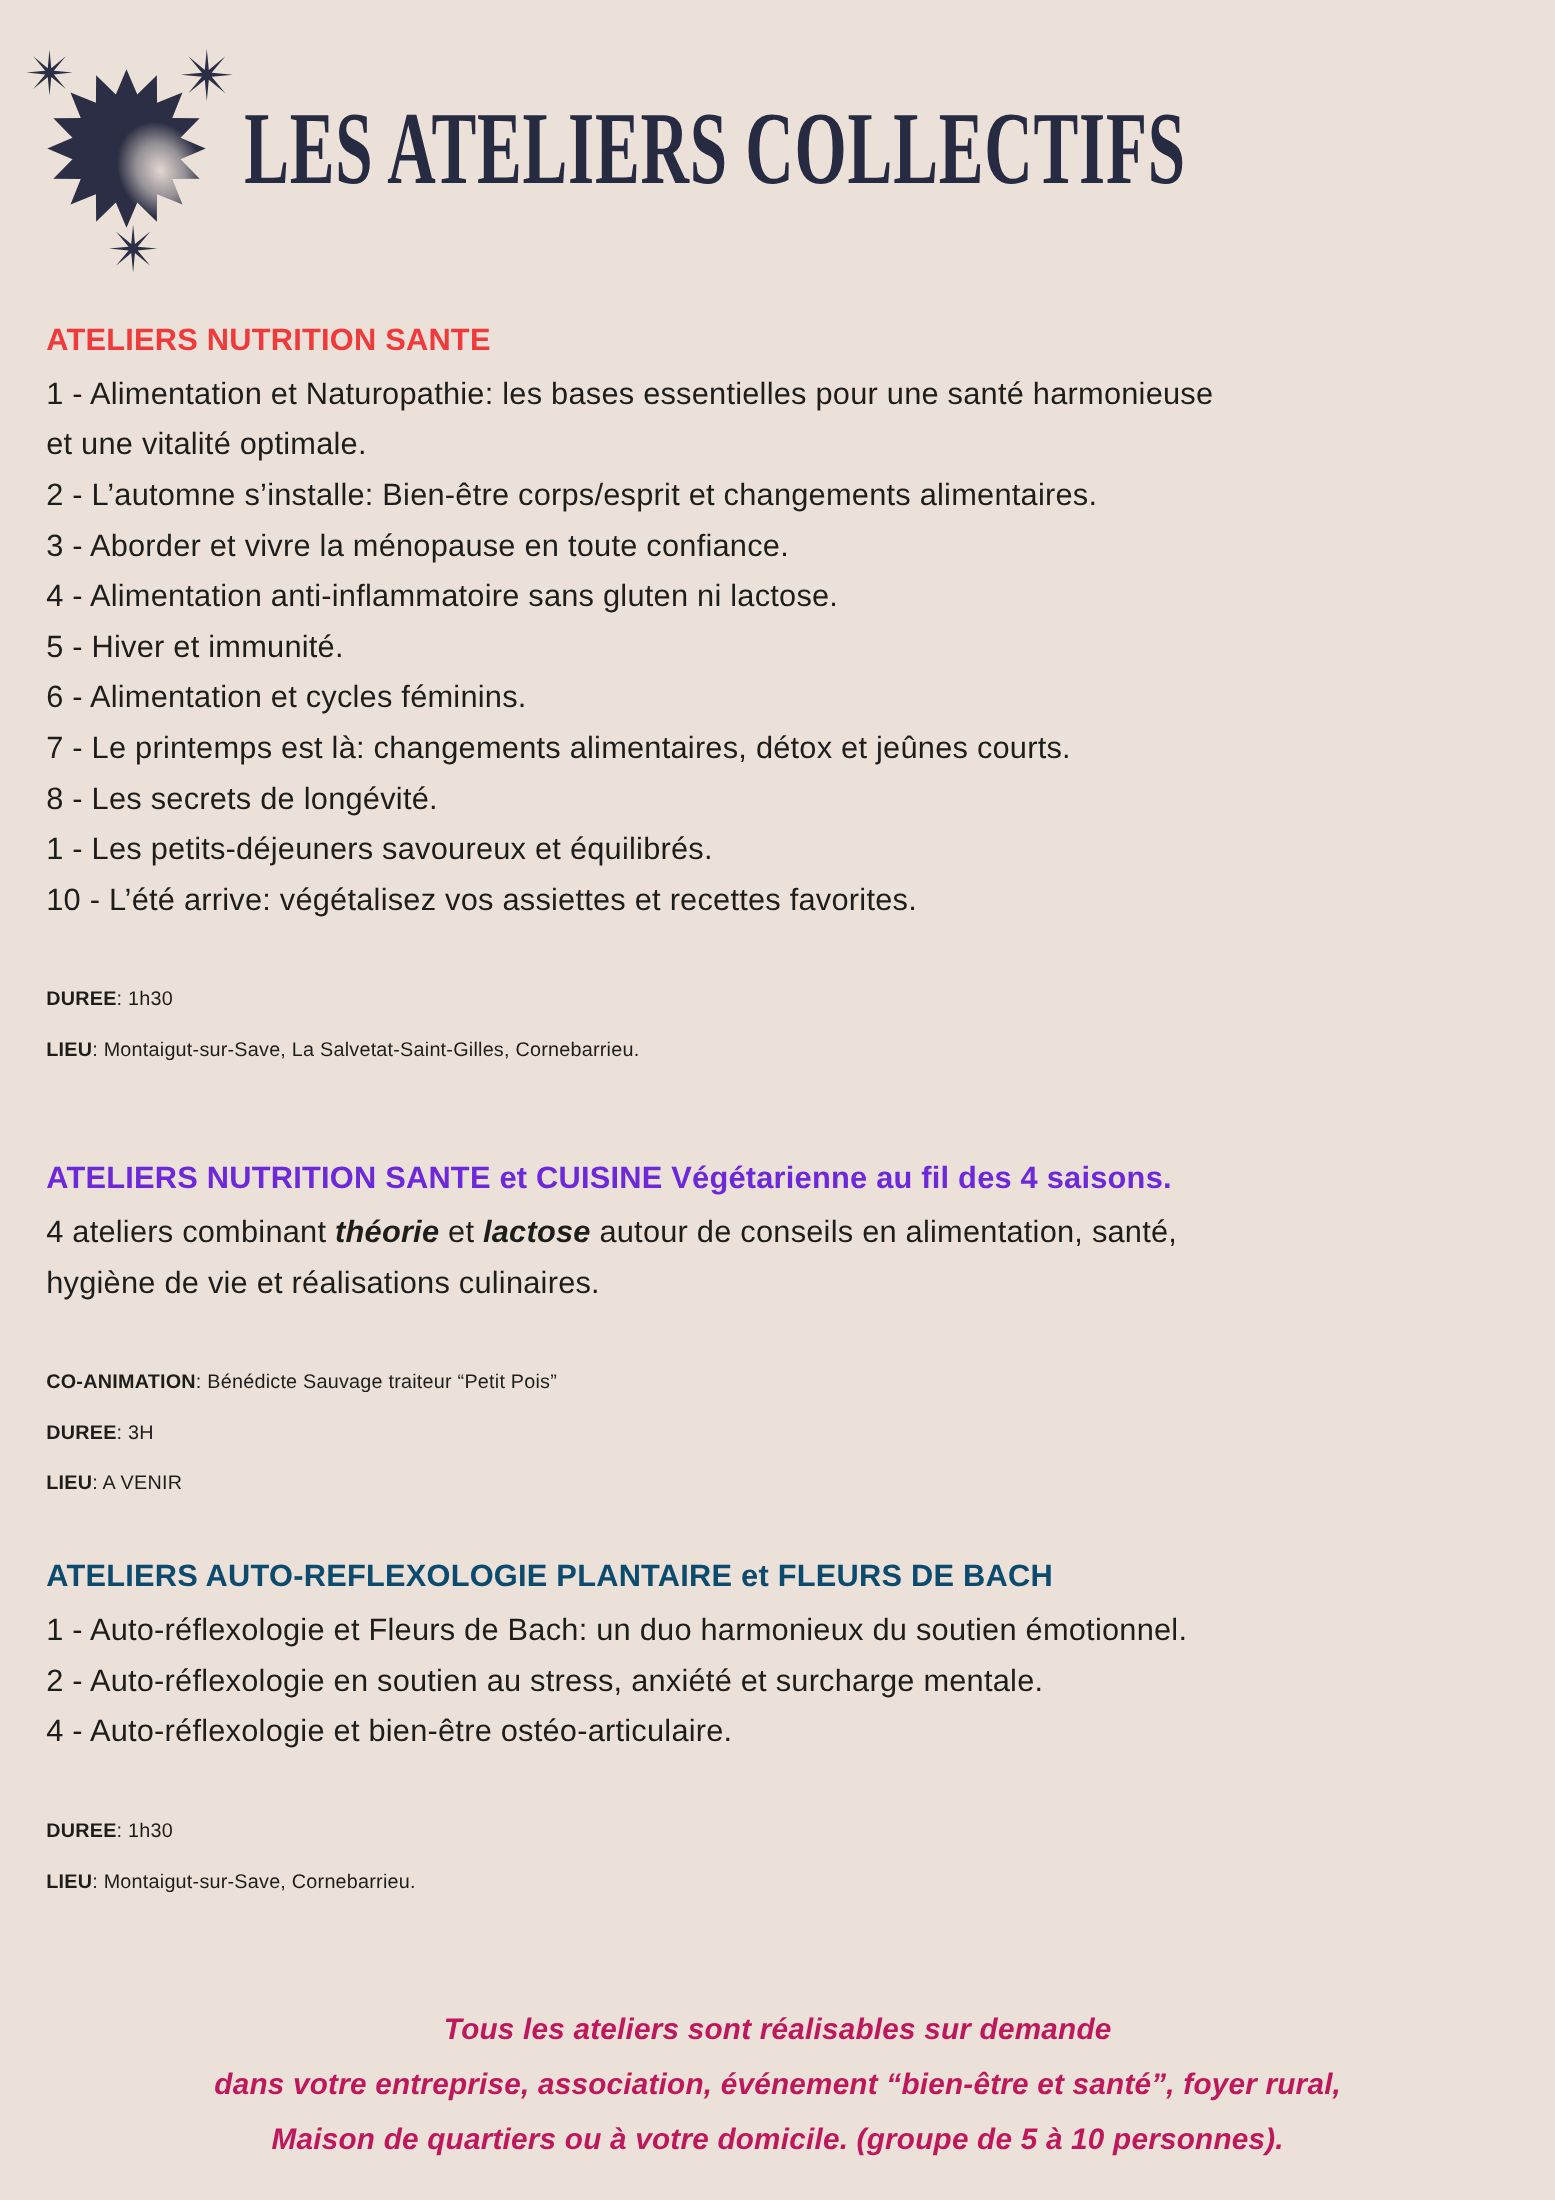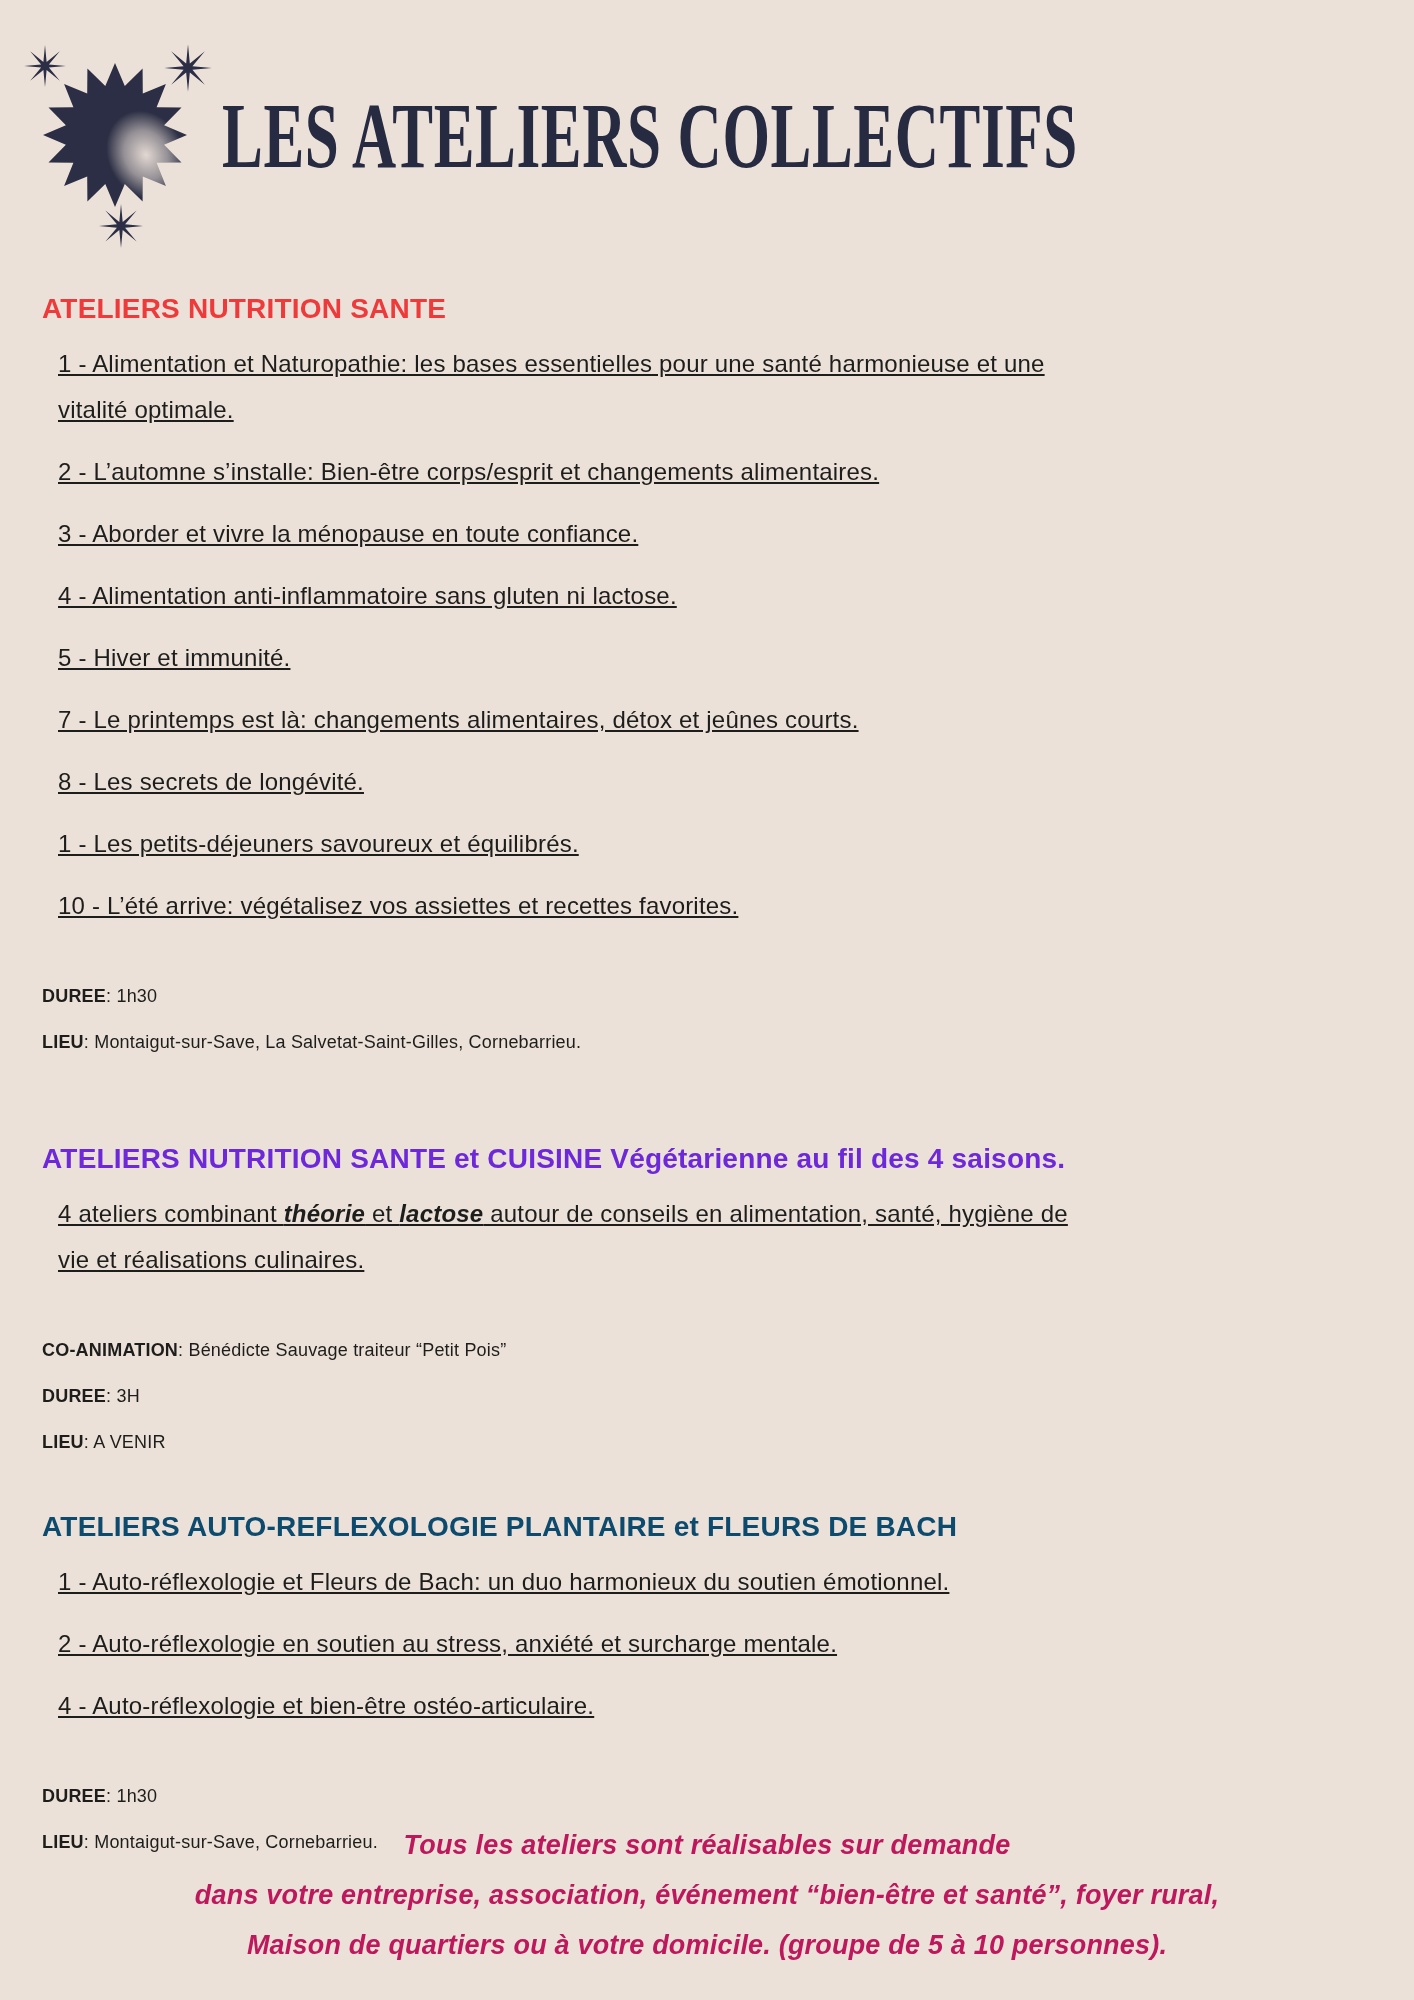--- a/index.html
+++ b/index.html
@@ -40,25 +40,24 @@
   .section + .section.gap-lg{margin-top:78px;}
   .section + .section.gap-md{margin-top:46px;}
   h2.section-heading{
     margin:0 0 10px 0;
     font-size:28px;
     font-weight:700;
     letter-spacing:0.2px;
     white-space:nowrap;
   }
   p.item, p.intro{
-    margin:16px;
-    font-size:24px;
+    margin:0;
+    font-size:28px;
     line-height:46px;
     letter-spacing:0.2px;
-    text-decoration:underline;
   }
   p.intro .em{font-weight:700;font-style:italic;}
   .details{margin-top:44px;}
   .details p{
     margin:0;
     font-size:18px;
     line-height:46px;
     letter-spacing:0.2px;
   }
   .details .lbl{font-weight:700;}
@@ -102,20 +101,21 @@
 </div>
 
 <div class="content" id="sections">
     <div class="section">
       <h2 class="section-heading" style="color: rgb(238, 58, 59);">ATELIERS NUTRITION SANTE</h2>
       <p class="item">1 - Alimentation et Naturopathie: les bases essentielles pour une santé harmonieuse et une vitalité optimale.</p>
       <p class="item">2 - L’automne s’installe: Bien-être corps/esprit et changements alimentaires.</p>
       <p class="item">3 - Aborder et vivre la ménopause en toute confiance.</p>
       <p class="item">4 - Alimentation anti-inflammatoire sans gluten ni lactose.</p>
       <p class="item">5 - Hiver et immunité.</p>
+      <p class="item">6 - Alimentation et cycles féminins.</p>
       <p class="item">7 - Le printemps est là: changements alimentaires, détox et jeûnes courts.</p>
       <p class="item">8 - Les secrets de longévité.</p>
       <p class="item">1 - Les petits-déjeuners savoureux et équilibrés.</p>
       <p class="item">10 - L’été arrive: végétalisez vos assiettes et recettes favorites.</p>
       <div class="details">
         <p><span class="lbl">DUREE</span>: 1h30</p>
         <p><span class="lbl">LIEU</span>: Montaigut-sur-Save, La Salvetat-Saint-Gilles, Cornebarrieu.</p>
       </div>
     </div>
     <div class="section gap-lg">

